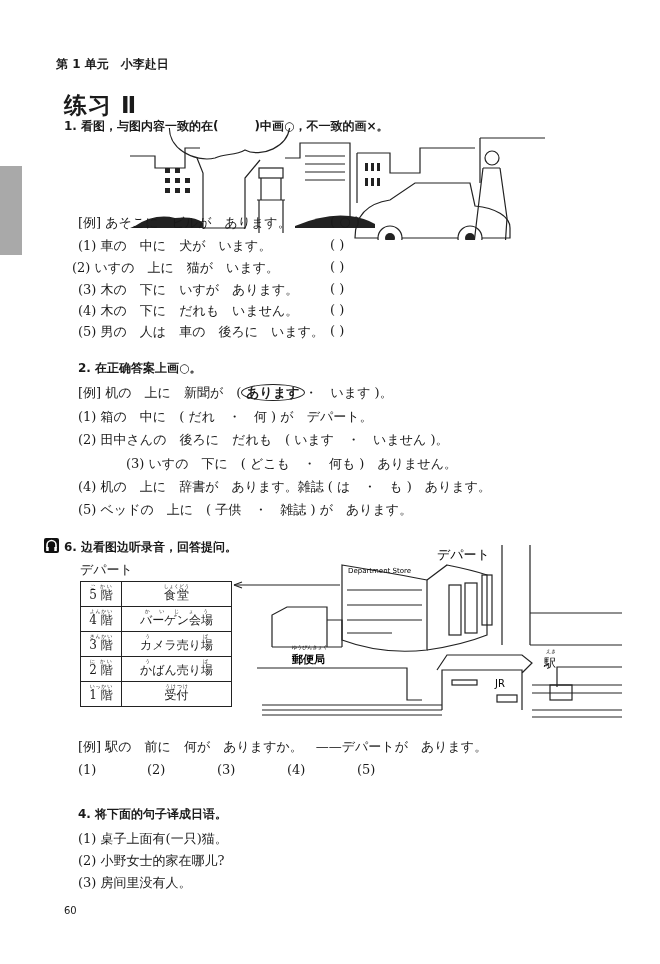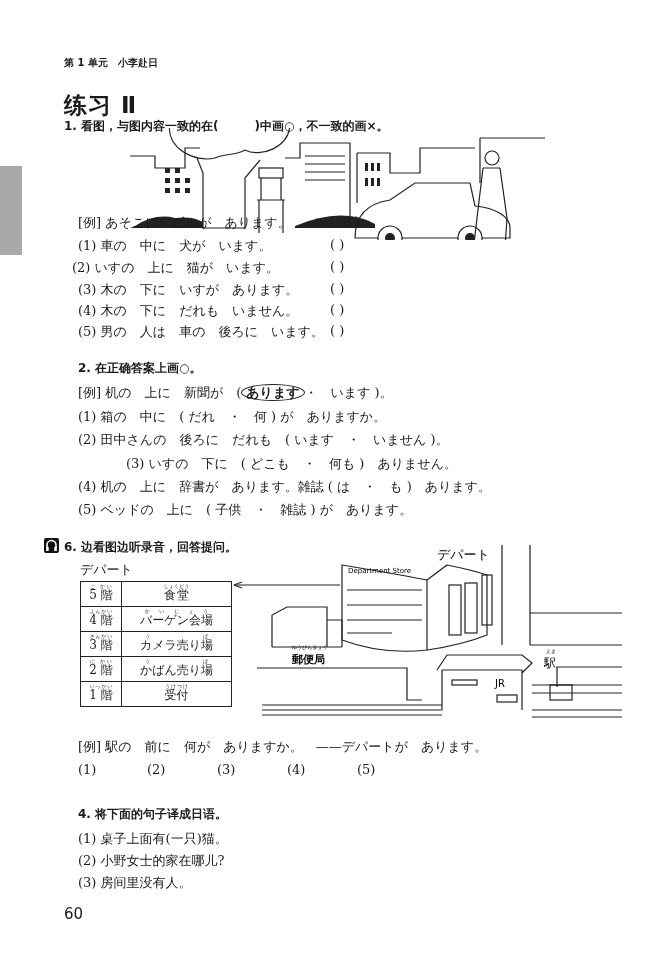--- a/index.html
+++ b/index.html
@@ -1,27 +1,27 @@
 <!DOCTYPE html>
 <html><head>
 <meta charset="utf-8">
 <style>
   html, body { margin:0; padding:0; background:#ffffff; }
   body { width:660px; height:964px; position:relative; overflow:hidden;
          font-family:"DejaVu Serif","Liberation Serif",serif; color:#1a1a1a; }
   .abs { position:absolute; }
   .sans { font-family:"DejaVu Sans","Liberation Sans",sans-serif; }
   .side-tab { left:0; top:166px; width:22px; height:89px; background:#a9a9a9; }
-  .unit-header { left:64px; top:56px; font-size:10px; font-weight:bold; }
+  .unit-header { left:56px; top:56px; font-size:12px; font-weight:bold; }
   .exercise-title { left:64px; top:90px; font-size:23px; font-weight:bold; letter-spacing:1px; }
   .q-title { font-size:12px; font-weight:bold; }
   .line { font-size:13px; white-space:nowrap; }
   .ans { position:absolute; font-size:13px; }
   .circled { border:1px solid #222; border-radius:50%; padding:0 4px;font-weight:bold; }
-  .page-num { left:64px; top:905px; font-size:15px; }
+  .page-num { left:64px; top:905px; font-size:10px; }
   table.floors { border-collapse:collapse; position:absolute; left:80px; top:581px; width:152px; }
   table.floors td { border:1px solid #222; height:24px; font-size:12px; text-align:center; padding:0; }
   table.floors td.fl { width:40px; }
   table.floors rt { font-size:5px; }
   .headphone { left:44px; top:538px; width:15px; height:15px; background:#111; border-radius:2px; }
   svg { position:absolute; }
 </style>
 </head>
 <body>
 
@@ -92,21 +92,21 @@
 <div class="abs line" style="left:78px;top:302px;"><span>(4)</span> <span>木の　下に　だれも　いません。</span></div>
 <div class="ans" style="left:330px;top:302px;">(      )</div>
 <div class="abs line" style="left:78px;top:323px;"><span>(5)</span> <span>男の　人は　車の　後ろに　います。</span></div>
 <div class="ans" style="left:330px;top:323px;">(      )</div>
 
 <div class="abs q-title sans" style="left:78px;top:360px;">2.  在正确答案上画○。</div>
 <div class="abs line" style="left:78px;top:384px;">
   <span>[例]</span>
   <span>机の　上に　新聞が　(</span><span class="circled">あります</span><span>・　います )。</span>
 </div>
-<div class="abs line" style="left:78px;top:408px;"><span>(1)</span> <span>箱の　中に　( だれ　・　何 ) が　ありますか。</span></div>
+<div class="abs line" style="left:78px;top:408px;"><span>(1)</span> <span>箱の　中に　( だれ　・　何 ) が　デパート。</span></div>
 <div class="abs line" style="left:78px;top:431px;"><span>(2)</span> <span>田中さんの　後ろに　だれも　( います　・　いません )。</span></div>
 <div class="abs line" style="left:78px;top:455px;margin-left:48px;"><span>(3)</span> <span>いすの　下に　( どこも　・　何も )　ありません。</span></div>
 <div class="abs line" style="left:78px;top:478px;"><span>(4)</span> <span>机の　上に　辞書が　あります。雑誌 ( は　・　も )　あります。</span></div>
 <div class="abs line" style="left:78px;top:501px;"><span>(5)</span> <span>ベッドの　上に　( 子供　・　雑誌 ) が　あります。</span></div>
 
 <div class="abs headphone">
   <svg width="15" height="15" viewBox="0 0 15 15" style="left:0;top:0;">
     <path d="M3 10 V7 A4.5 4.5 0 0 1 12 7 V10" fill="none" stroke="#fff" stroke-width="1.6"></path>
     <rect x="2.2" y="9" width="2.5" height="4" fill="#fff"></rect>
     <rect x="10.3" y="9" width="2.5" height="4" fill="#fff"></rect>

